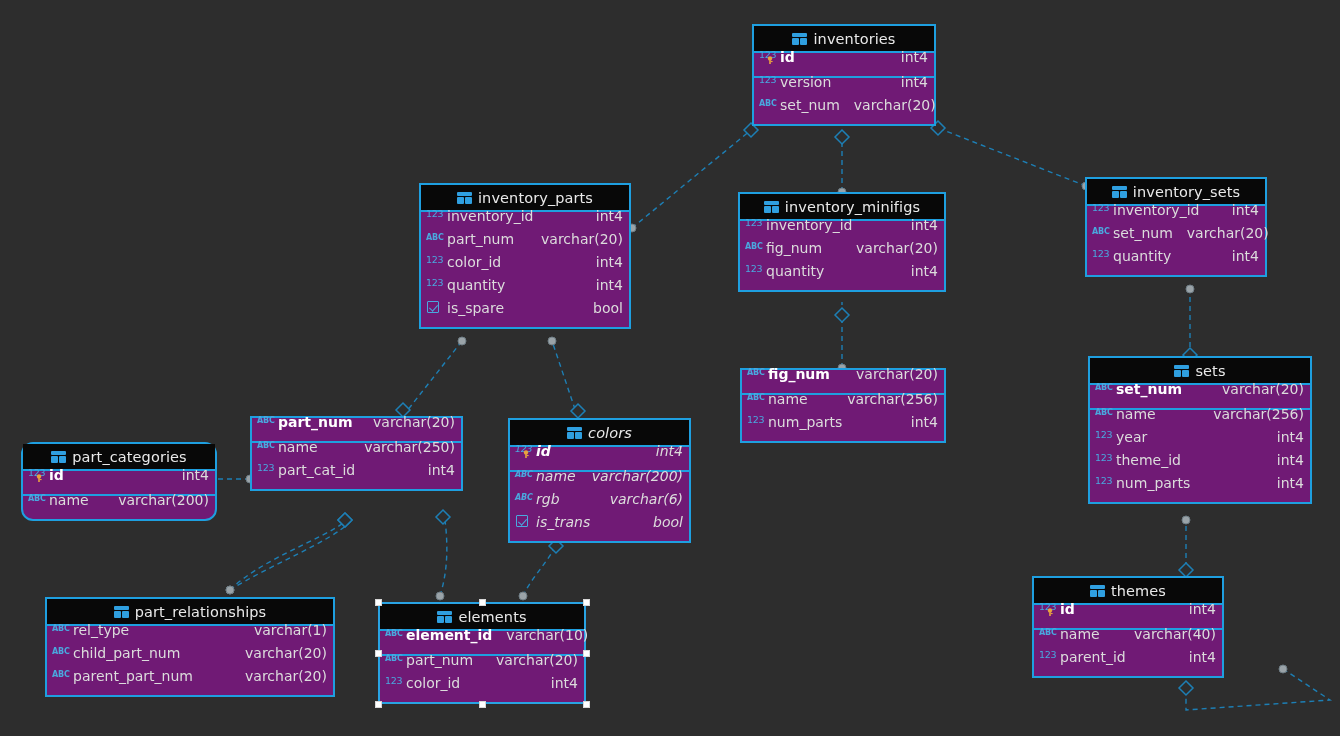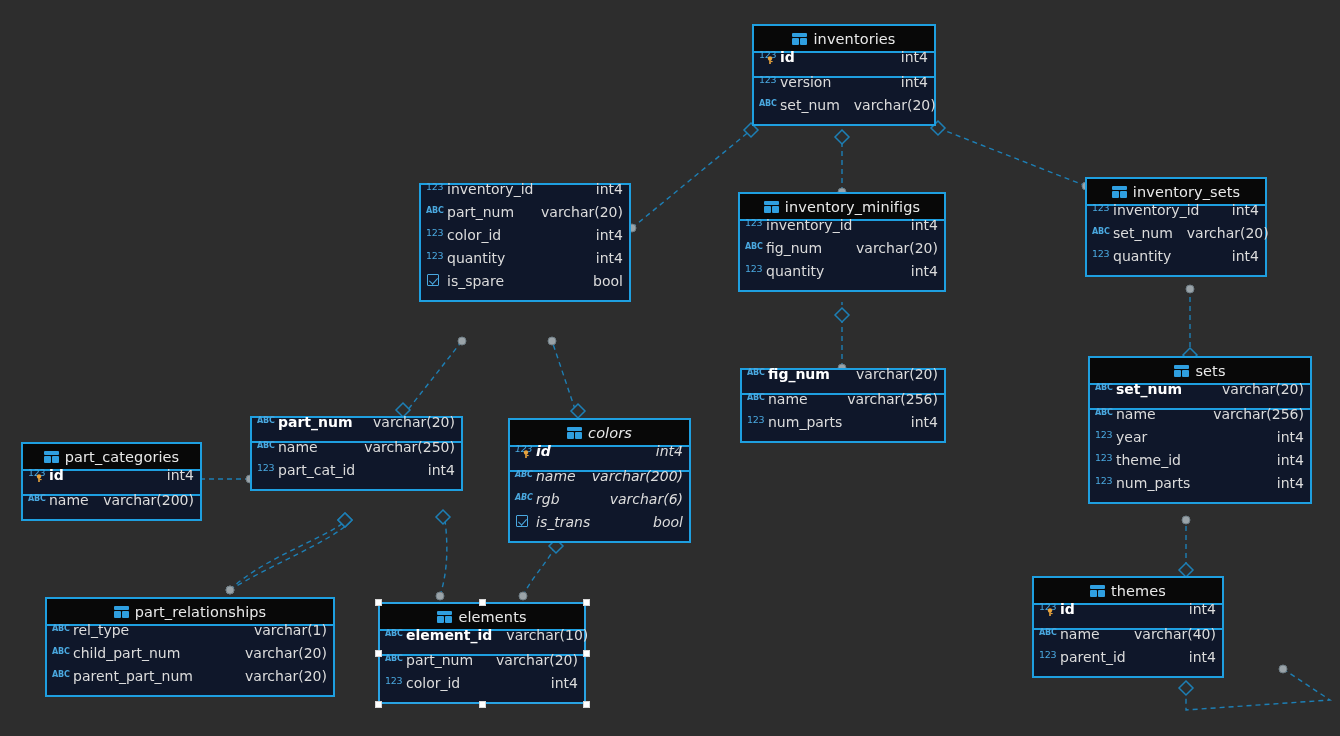--- a/index.html
+++ b/index.html
@@ -8,21 +8,21 @@
     width:1340px;height:736px;position:relative;overflow:hidden;
     font-family:"DejaVu Sans","Liberation Sans",sans-serif;
     background:#2d2d2d;
   }
   #canvas{position:absolute;inset:0;width:1340px;height:736px;}
   #edges{position:absolute;left:0;top:0;width:1340px;height:736px;pointer-events:none;}
 
   .table{
     position:absolute;
     border:2px solid #1e9fe0;
-    background:#0f172a;
+    background:#701a75;
     box-sizing:border-box;
     color:#e6e6e6;
   }
   .table.selected{border-color:#29a3e3;}
 
   .thead{
     background:#080808;
     height:27px;
     display:flex;align-items:center;justify-content:center;
     gap:6px;
@@ -167,20 +167,28 @@
           <span class="ic">
             <span class="abc">ABC</span>
           </span>
           <span class="nm">set_num</span>
           <span class="sp"></span>
           <span class="ty">varchar(20)</span>
         </div>
       </div>
     </div>
     <div class="table" style="left: 419px; top: 183px; width: 212px;">
+      <div class="thead">
+        <span class="ticon">
+          <span class="tbar"></span>
+          <span class="c1"></span>
+          <span class="c2"></span>
+        </span>
+        <span class="ttitle">inventory_parts</span>
+      </div>
       <div>
         <div class="row">
           <span class="ic">
             <span class="num">123</span>
           </span>
           <span class="nm">inventory_id</span>
           <span class="sp"></span>
           <span class="ty">int4</span>
         </div>
         <div class="row">
@@ -447,21 +455,21 @@
         <div class="row">
           <span class="ic">
             <span class="chk"></span>
           </span>
           <span class="nm">is_trans</span>
           <span class="sp"></span>
           <span class="ty">bool</span>
         </div>
       </div>
     </div>
-    <div class="table" style="left: 21px; top: 442px; width: 181px;">
+    <div class="table" style="left: 21px; top: 442px; width: 196px; border-radius: 12px;">
       <div class="thead">
         <span class="ticon">
           <span class="tbar"></span>
           <span class="c1"></span>
           <span class="c2"></span>
         </span>
         <span class="ttitle">part_categories</span>
       </div>
       <div class="pkgroup">
         <div class="row pk">

